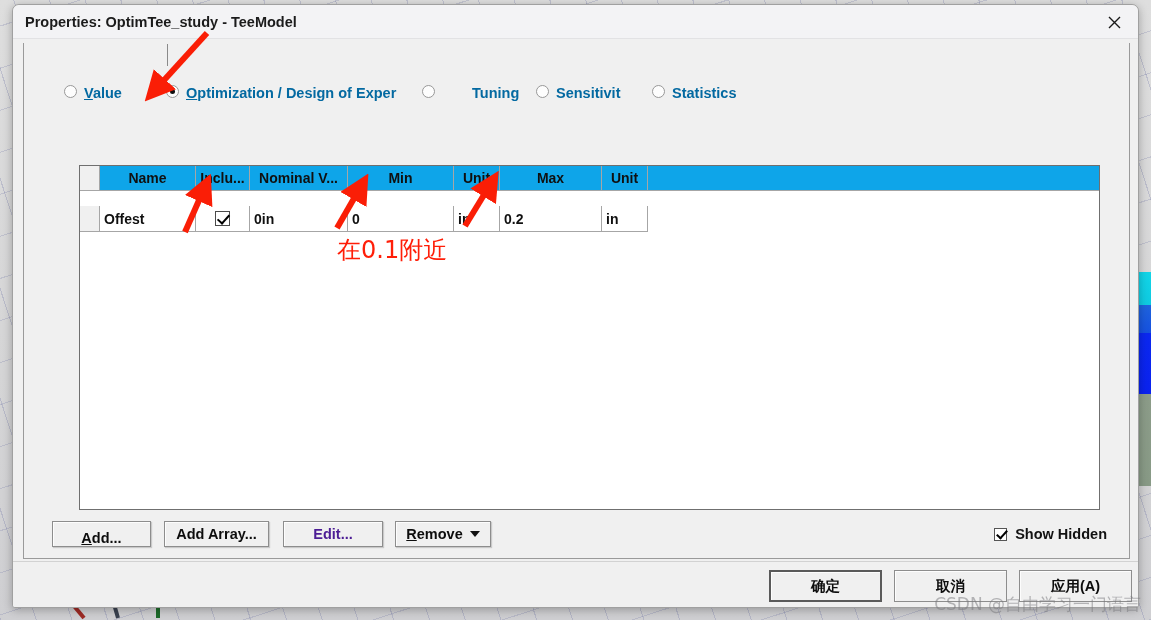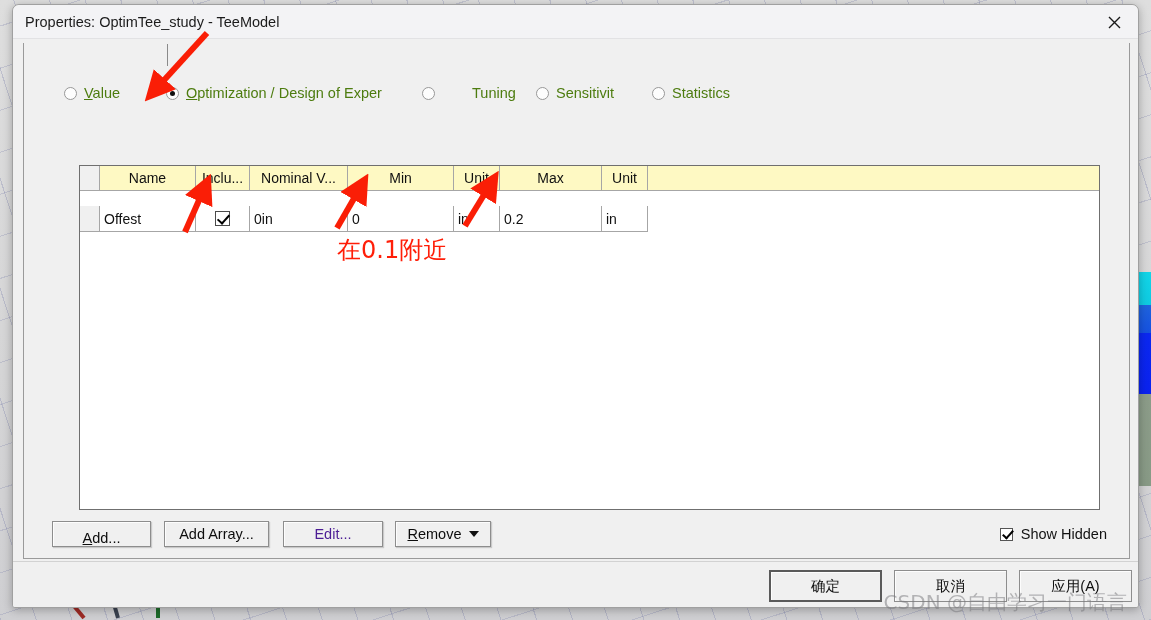--- a/index.html
+++ b/index.html
@@ -41,20 +41,21 @@
   
   #properties-dialog {
     position: absolute;
     left: 12px; top: 4px;
     width: 1127px; height: 604px;
     background: #f0f0f0;
     border: 1px solid #a0a0a0;
     border-radius: 7px 7px 3px 3px;
     box-shadow: 0 2px 10px rgba(0,0,0,0.28);
     overflow: hidden;
+    font-weight: bold;
   }
 
   
   #title-bar {
     position: relative;
     height: 34px;
     background: #f3f3f5;
     border-bottom: 1px solid #e2e2e4;
     border-radius: 6px 6px 0 0;
   }
@@ -114,24 +115,23 @@
 
   
   #radio-row {
     position: absolute;
     left: 0; top: 42px;
     width: 100%; height: 24px;
   }
   .radio-option {
     position: absolute;
     display: flex;
-    align-items: center;
     gap: 7px;
     font-size: 14.5px;
-    color: #4d7c0f;
+    color: #0369a1;
     cursor: pointer;
     white-space: nowrap;
   }
   .radio-mark {
     width: 13px; height: 13px;
     border-radius: 50%;
     border: 1px solid #989898;
     background: #fdfdfd;
     position: relative;
     flex: none;
@@ -154,21 +154,21 @@
     background: #ffffff;
     border: 1px solid #6f6f6f;
     overflow: hidden;
   }
   .grid-row { display: flex; height: 25px; }
   .grid-header-row { background: #f0f0f0; }
   .hcell {
     height: 25px;
     border-right: 1px solid #a6a6a6;
     border-bottom: 1px solid #a6a6a6;
-    background: #fef9c3;
+    background: #0ea5e9;
     display: flex; align-items: center; justify-content: center;
     font-size: 14px;
     color: #101010;
     overflow: hidden;
     white-space: nowrap;
     cursor: pointer;
   }
   .dcell {
     height: 26px;
     border-right: 1px solid #a6a6a6;
@@ -295,22 +295,22 @@
   #annotation-note {
     position: absolute;
     left: 337px; top: 234px;
     font-size: 24px;
     color: #ff1e08;
     font-family: "DejaVu Sans", sans-serif;
     white-space: nowrap;
   }
   .watermark {
     position: absolute;
-    right: 24px; bottom: 4px;
-    font-size: 20px;
+    right: 10px; bottom: 4px;
+    font-size: 17px;
     color: rgba(120,120,125,0.52);
     white-space: nowrap;
     font-family: "DejaVu Sans", sans-serif;
   }
 </style>
 </head>
 <body>
 
 <div id="viewport-background">
   <div class="mesh-surface"></div>

